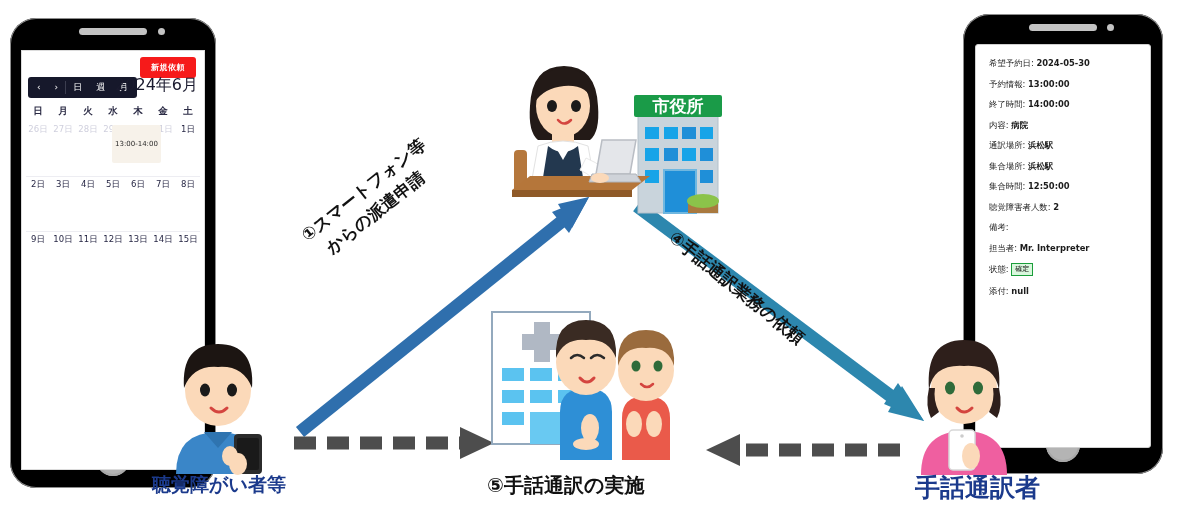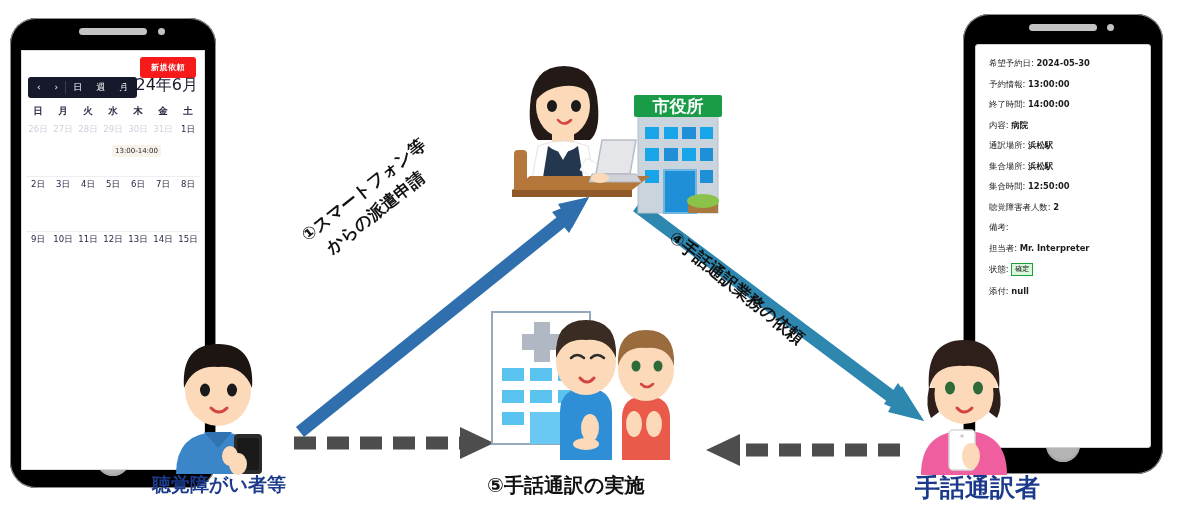--- a/index.html
+++ b/index.html
@@ -88,23 +88,23 @@
     height: 55px; position: relative;
     border-bottom: 1px solid #ededf2;
   }
   .cal-row.no-line { border-bottom: none; }
   .cal-cell { width: 24px; text-align: center; }
   .cal-date {
     font-size: 8.5px; font-weight: normal; color: #262644; padding-top: 2px;
   }
   .cal-date.muted { color: #cfcfdd; filter: blur(.5px); }
   .cal-event {
-    position: absolute; left: 86px; top: 23px;
+    position: absolute; left: 86px; top: 3px;
     background: #f7f2ea; color: #2a2a2a;
-    font-size: 7px; padding: 2px 3px; border-radius: 2px;
+    font-size: 7px; padding: 15px 3px; border-radius: 2px;
     white-space: nowrap;
   }
 
   
   .res-card { padding: 13px 11px 0 13px; }
   .res-title {
     font-size: 13px; color: #2b2b2b; font-weight: 500;
     margin-bottom: 11px;
   }
   .res-line {

